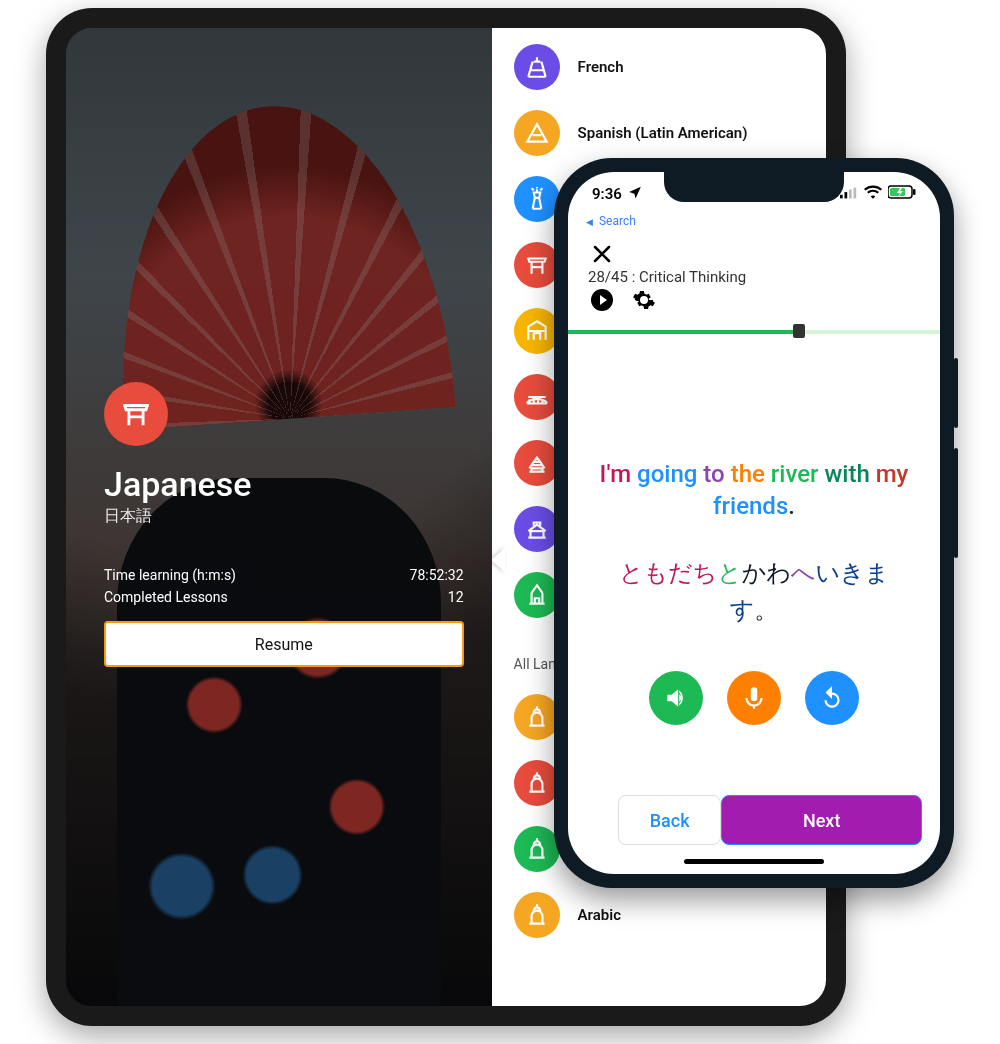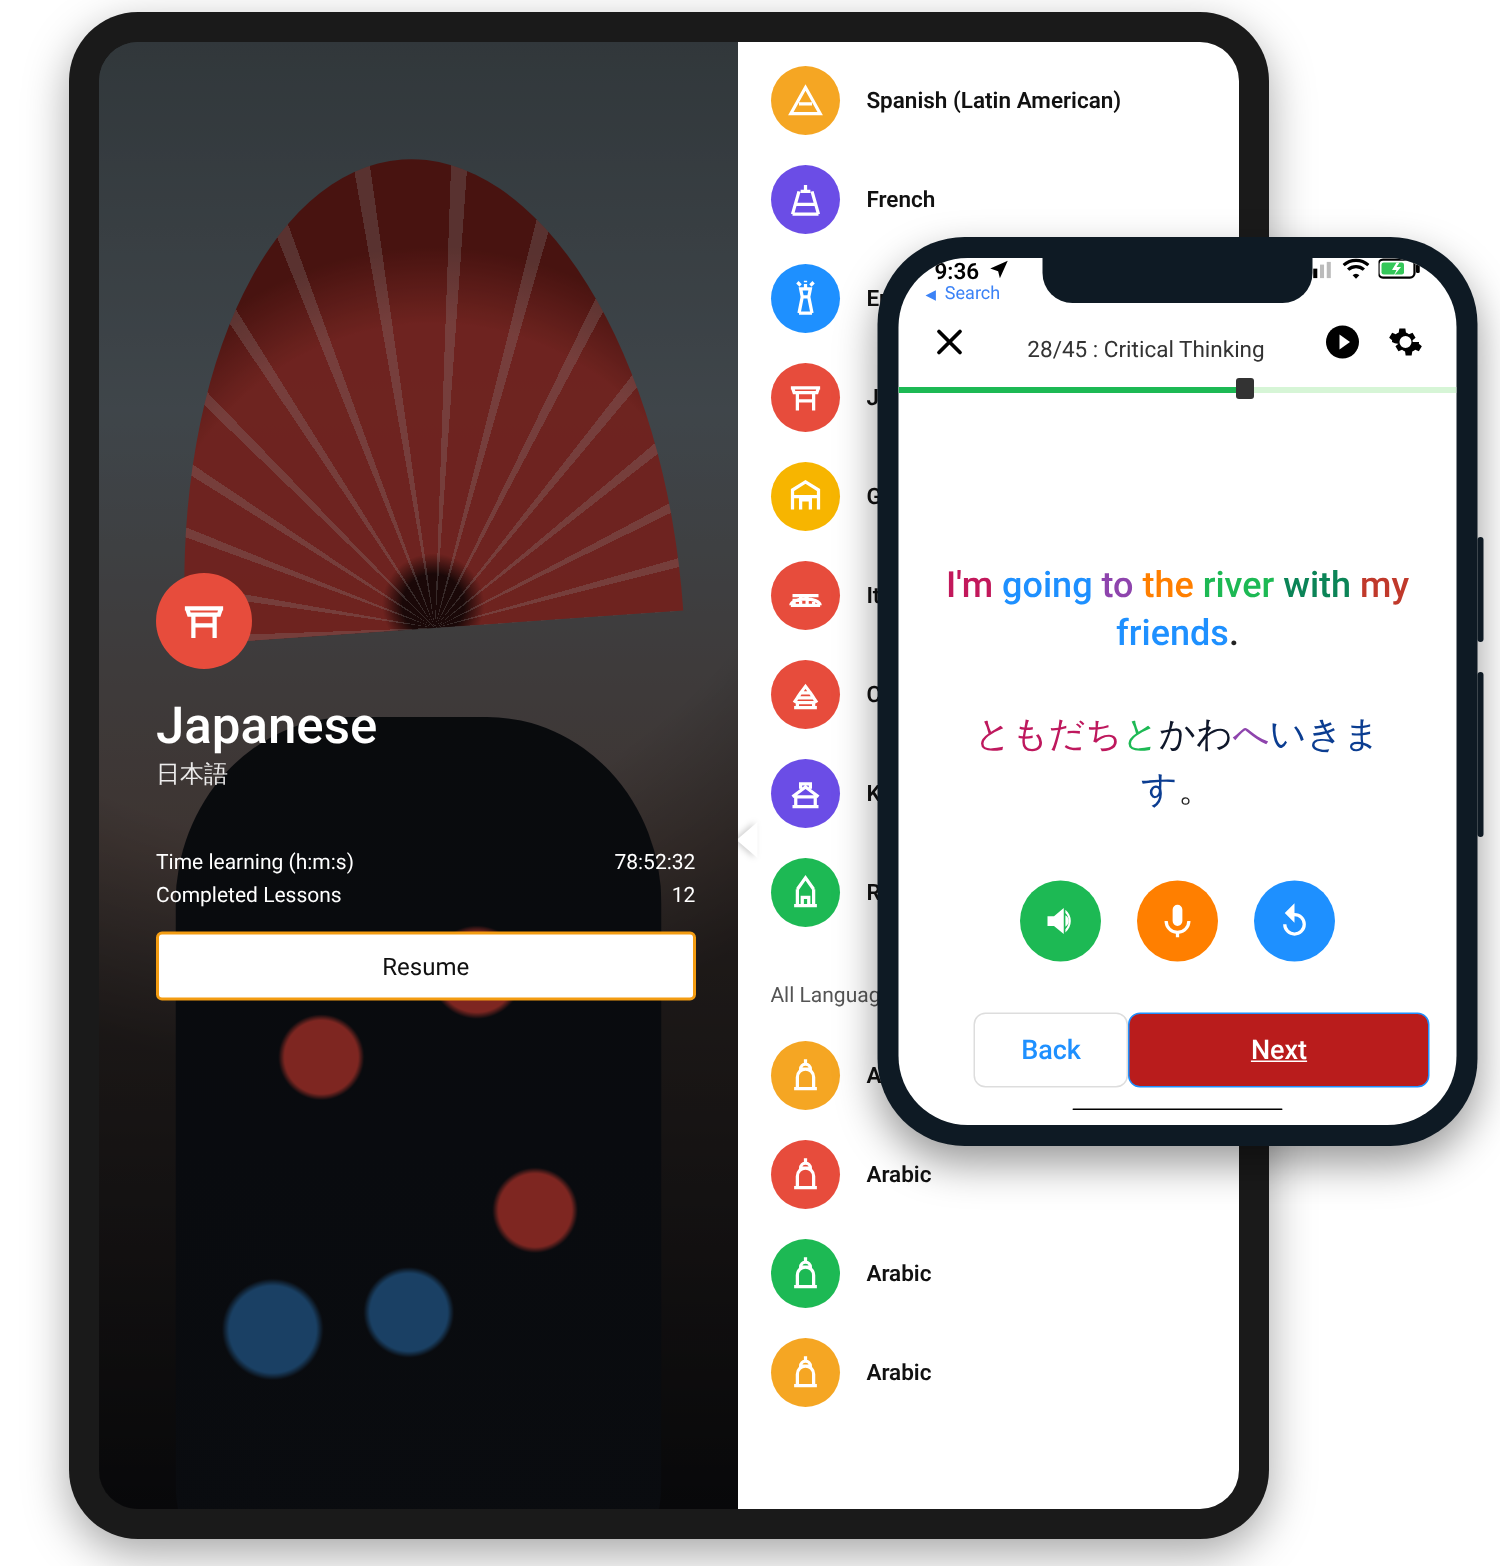--- a/index.html
+++ b/index.html
@@ -126,22 +126,22 @@
     width:0;height:0;
     border-top:12px solid transparent;
     border-bottom:12px solid transparent;
     border-right:14px solid #fff;
     filter: drop-shadow(-2px 0 2px rgba(0,0,0,.2));
   }
 
   
   .phone {
     position:absolute;
-    right:15px; top:158px;
-    width:400px; height:606px;
+    right:46px; top:158px;
+    width:400px; height:730px;
     background:#0e1a24;
     border-radius:58px;
     box-shadow: 0 12px 28px rgba(0,0,0,.4);
     padding:14px;
   }
   .phone:before, .phone:after{
     content:""; position:absolute; background:#0e1a24; border-radius:4px;
   }
   .phone:before{right:-4px; top:200px; width:4px; height:70px;}
   .phone:after{right:-4px; top:290px; width:4px; height:110px;}
@@ -158,22 +158,23 @@
   }
   .status-bar{
     height:44px; display:flex; align-items:center; justify-content:space-between;
     padding:0 24px; font-size:15px; font-weight:600; color:#000;
   }
   .sb-left{display:flex;align-items:center;gap:6px;}
   .sb-right{display:flex;align-items:center;gap:6px;}
   .back-search{font-size:12px; color:#3b82f6; padding-left:18px; margin-top:-2px;}
   .back-search:before{content:"◀"; font-size:9px; margin-right:3px;}
   .lesson-hdr{
-    display:flex; align-items:flex-end; justify-content:space-between;
+    display:flex; align-items:flex-start; justify-content:space-between;
     padding:12px 20px 6px;
+    flex-direction:column;
   }
   .lesson-hdr .title{font-size:15px; color:#333;}
   .hdr-btn{width:28px;height:28px;display:flex;align-items:center;justify-content:center;}
   .hdr-btn svg{width:24px;height:24px;}
   .progress-wrap{position:relative; height:14px; margin:4px 0 0;}
   .progress-track{position:absolute; left:0; right:0; top:6px; height:4px; background:#d6f5d6;}
   .progress-fill{position:absolute; left:0; top:6px; height:4px; background:#1db954;}
   .progress-tick{position:absolute; top:0; width:12px;height:14px;background:#333;border-radius:2px;}
 
   .lesson-body{
@@ -196,21 +197,21 @@
   .nav-row{
     display:flex; padding:14px 18px 14px;margin-left:32px;
   }
   .nav-btn{
     flex:1; height:50px; border-radius:8px;
     font-size:18px; font-weight:500;
     display:flex;align-items:center;justify-content:center;
     border:1px solid #ddd;
   }
   .nav-back{background:#fff;color:#1e90ff;flex:0 0 34%;}
-  .nav-next{background:#b91c1c;color:#fff;border-color:#1e90ff;text-decoration:underline;}
+  .nav-next{background:#a21caf;color:#fff;border-color:#1e90ff;}
   .home-ind{width:140px;height:5px;background:#000;border-radius:3px;margin:0 auto 10px;}
 
   
   .c-orange{background:#f5a623;}
   .c-purple{background:#6b4de6;}
   .c-blue{background:#1e90ff;}
   .c-red{background:#e74c3c;}
   .c-green{background:#1db954;}
   .c-yellow{background:#f7b500;}
 </style>
@@ -246,34 +247,34 @@
         <div class="resume-btn">
           <span>Resume</span>
         </div>
       </div>
     </div>
 
     <div class="tablet-right">
       <div class="pointer-tri"></div>
       <ul class="lang-list" id="lang-top">
           <li class="lang-item">
+    <span class="lang-badge c-purple">
+      <svg viewBox="0 0 24 24">
+                <path d="M12 3v4M9 7h6M8 7l-4 14M16 7l4 14M6 15h12M4 21h16"></path>
+              </svg>
+    </span>
+    <span class="lang-label">French</span>
+  </li>
+          <li class="lang-item">
     <span class="lang-badge c-orange">
       <svg viewBox="0 0 24 24">
                 <path d="M12 4l9 16H3z M8 14h8"></path>
               </svg>
     </span>
     <span class="lang-label">Spanish (Latin American)</span>
-  </li>
-          <li class="lang-item">
-    <span class="lang-badge c-purple">
-      <svg viewBox="0 0 24 24">
-                <path d="M12 3v4M9 7h6M8 7l-4 14M16 7l4 14M6 15h12M4 21h16"></path>
-              </svg>
-    </span>
-    <span class="lang-label">French</span>
   </li>
           <li class="lang-item">
     <span class="lang-badge c-blue">
       <svg viewBox="0 0 24 24">
                 <path d="M12 3v3M9 6h6l-1 5h-4zM10 11l-2 10M14 11l2 10M8 21h8 M9 4l-2-2M15 4l2-2M12 2v-1"></path>
               </svg>
     </span>
     <span class="lang-label">English</span>
   </li>
           <li class="lang-item">

